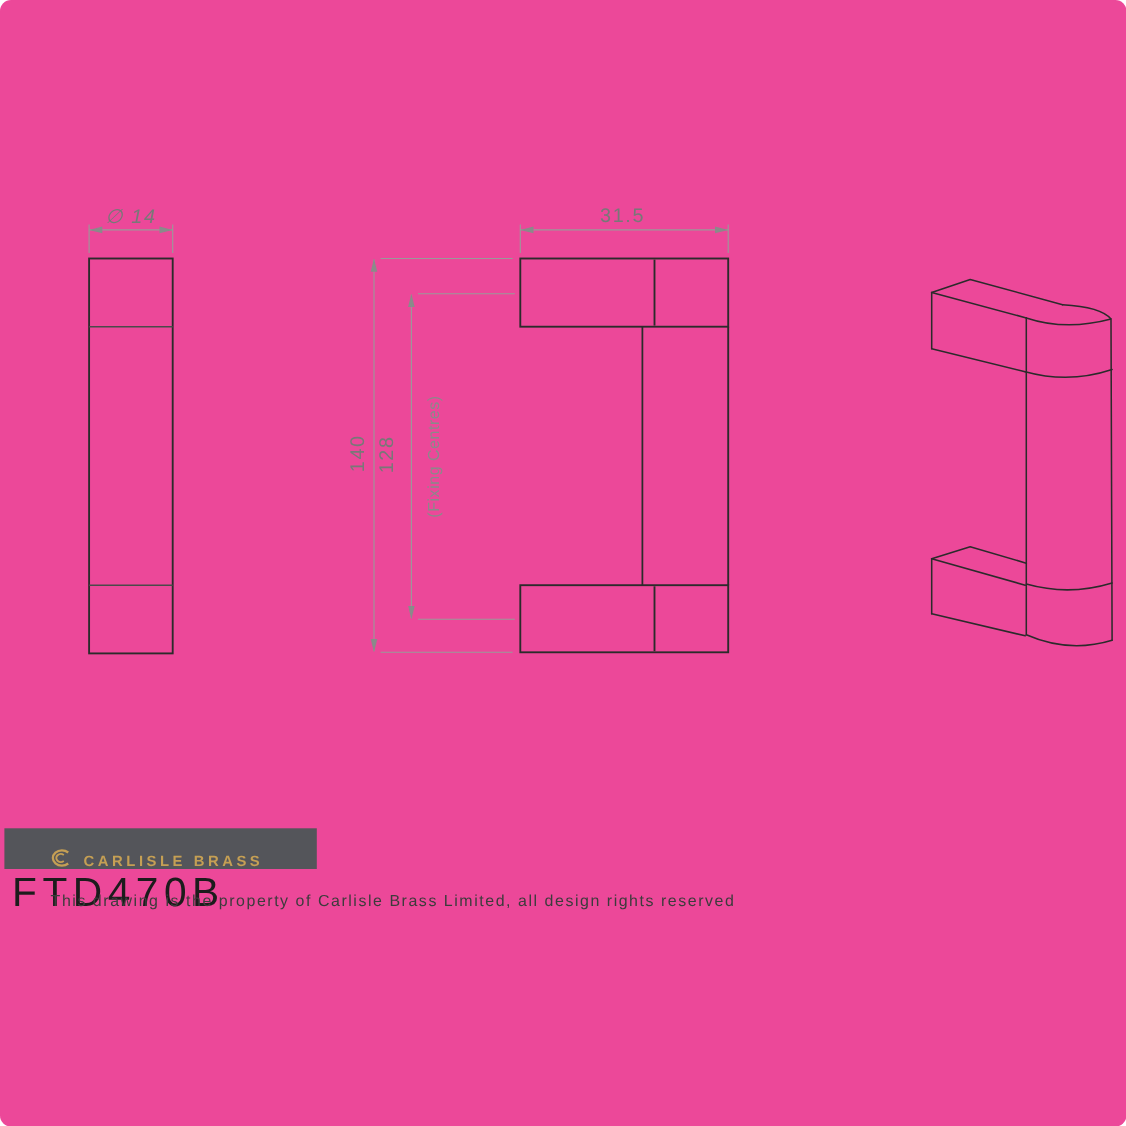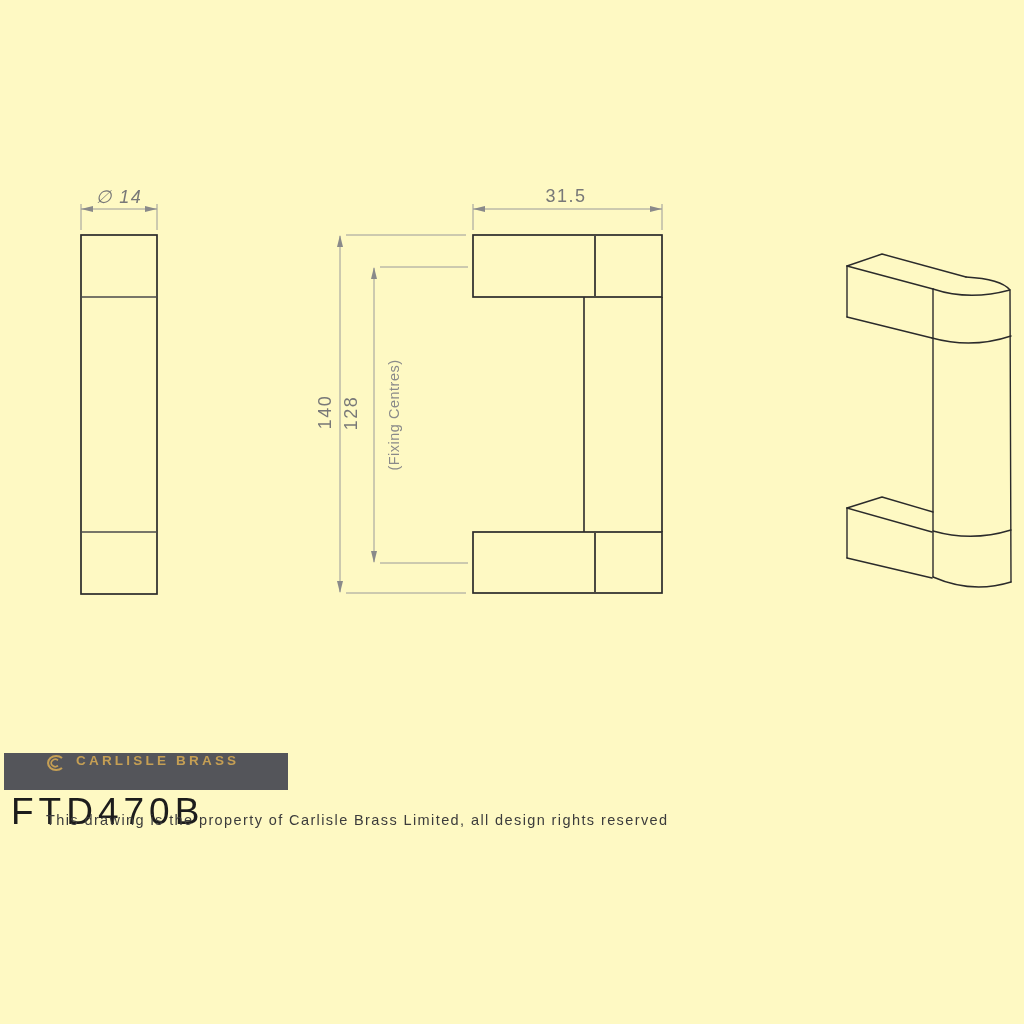--- a/index.html
+++ b/index.html
@@ -5,22 +5,23 @@
   html, body {
     margin: 0;
     padding: 0;
     background: #ffffff;
     font-family: "Liberation Sans", sans-serif;
   }
   #page {
     position: relative;
     width: 1024px;
     height: 1024px;
-    background: #fef9c3;
+    background: #ec4899;
     overflow: hidden;
+    border-radius: 10px;
   }
   #drawing-svg {
     position: absolute;
     left: 0;
     top: 0;
   }
   .dim-text {
     font-family: "Liberation Sans", sans-serif;
     font-size: 18px;
     letter-spacing: 1.5px;
@@ -33,21 +34,21 @@
     fill: #8a8a8a;
   }
   #brand-banner {
     position: absolute;
     left: 4px;
     top: 753px;
     width: 284px;
     height: 37px;
     background: #54555a;
     display: flex;
-    align-items: flex-start;
+    align-items: flex-end;
     gap: 10px;
     padding-left: 38px;
     box-sizing: border-box;
   }
   #brand-name {
     color: #c59f54;
     font-size: 13.5px;
     font-weight: bold;
     letter-spacing: 3.2px;
     white-space: nowrap;

